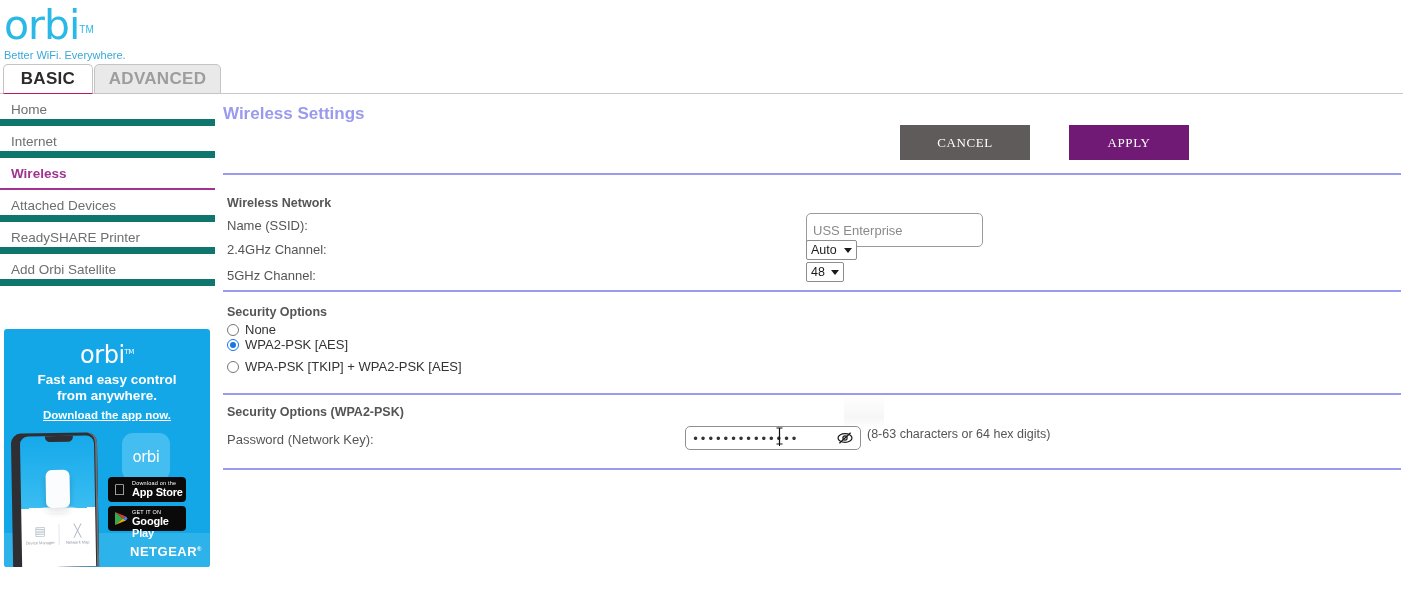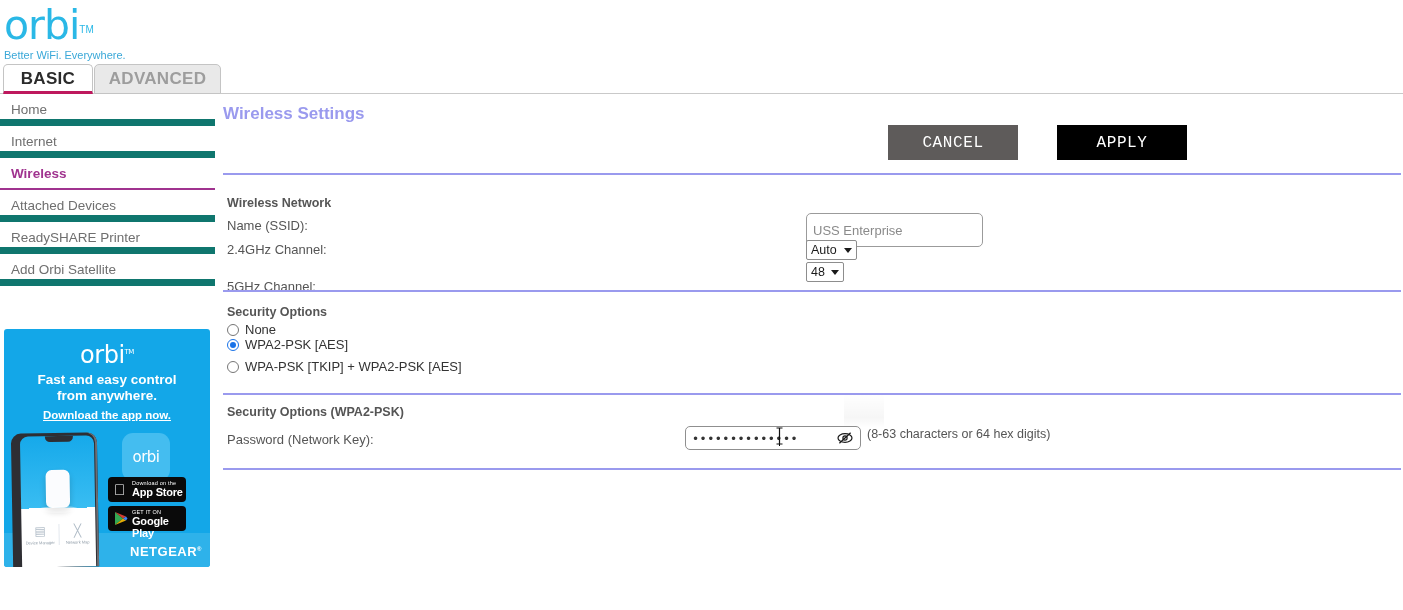--- a/index.html
+++ b/index.html
@@ -29,21 +29,21 @@
   
   #tabs { position: absolute; left: 0; top: 64px; height: 30px; }
   .tab {
     position: absolute; top: 0; height: 30px;
     border: 1px solid #c4c4c4;
     border-radius: 5px 5px 0 0;
     font-size: 17px; font-weight: bold;
     text-align: center; line-height: 28px;
     letter-spacing: 0.3px;
   }
-  .tab.active { left: 3px; width: 90px; background: #ffffff; color: #2b2b2b; border-bottom: 3px solid #be185d; z-index: 3; }
+  .tab.active { left: 3px; width: 90px; background: #ffffff; color: #2b2b2b; border-bottom: 1px solid #be185d; z-index: 3; }
   .tab.inactive { left: 94px; width: 127px; background: #e9e9e9; color: #9d9d9d; z-index: 2; }
   #tabs-underline {
     position: absolute; left: 0; top: 93px; width: 1403px;
     border-bottom: 1px solid #c9c9c9;
   }
 
   
   #sidebar { position: absolute; left: 0; top: 94px; width: 215px; }
   .side-item {
     position: relative; height: 32px; line-height: 32px;
@@ -151,25 +151,26 @@
   }
 
   
   #content { position: absolute; left: 223px; top: 94px; width: 1178px; }
   #page-title {
     position: absolute; left: 0; top: 10px;
     font-size: 17px; font-weight: bold; color: #9a9aee;
   }
   .btn {
     position: absolute; height: 35px; border: none; cursor: pointer;
-    font-size: 16px; color: #ffffff; letter-spacing: 0.6px;
-    font-family: Liberation Mono, monospace;
+    font-size: 13px; color: #ffffff; letter-spacing: 0.6px;
+    font-family: Liberation Serif, serif;
+    margin-left: 12px;
   }
   #btn-cancel { left: 665px; top: 31px; width: 130px; background: #5e5b5a; }
-  #btn-apply  { left: 834px; top: 31px; width: 130px; background: #000000; }
+  #btn-apply  { left: 834px; top: 31px; width: 120px; background: #701a75; }
 
   .rule {
     position: absolute; left: 0; width: 1178px;
     border-top: 2px solid #9a9aee;
   }
   #rule-1 { top: 79px; }
   #rule-2 { top: 196px; }
   #rule-3 { top: 299px; }
   #rule-4 { top: 374px; }
 
@@ -180,21 +181,21 @@
   #sec-network { top: 102px; }
   #sec-security { top: 211px; }
   #sec-wpa { top: 311px; }
 
   .field-label {
     position: absolute; left: 4px;
     font-size: 13px; color: #555555;
   }
   #lbl-ssid { top: 124px; }
   #lbl-24 { top: 148px; }
-  #lbl-5 { top: 185px; }
+  #lbl-5 { top: 174px; }
   #lbl-password { top: 338px; }
 
   #input-ssid {
     position: absolute; left: 583px; top: 119px;
     width: 177px; height: 22px;
     border: 1px solid #9b9b9b; border-radius: 5px;
     padding: 16px 6px; font-size: 13px; color: #8a8a8a;
     font-family: "Liberation Sans", sans-serif; background: #ffffff;
   }
   .sel {

